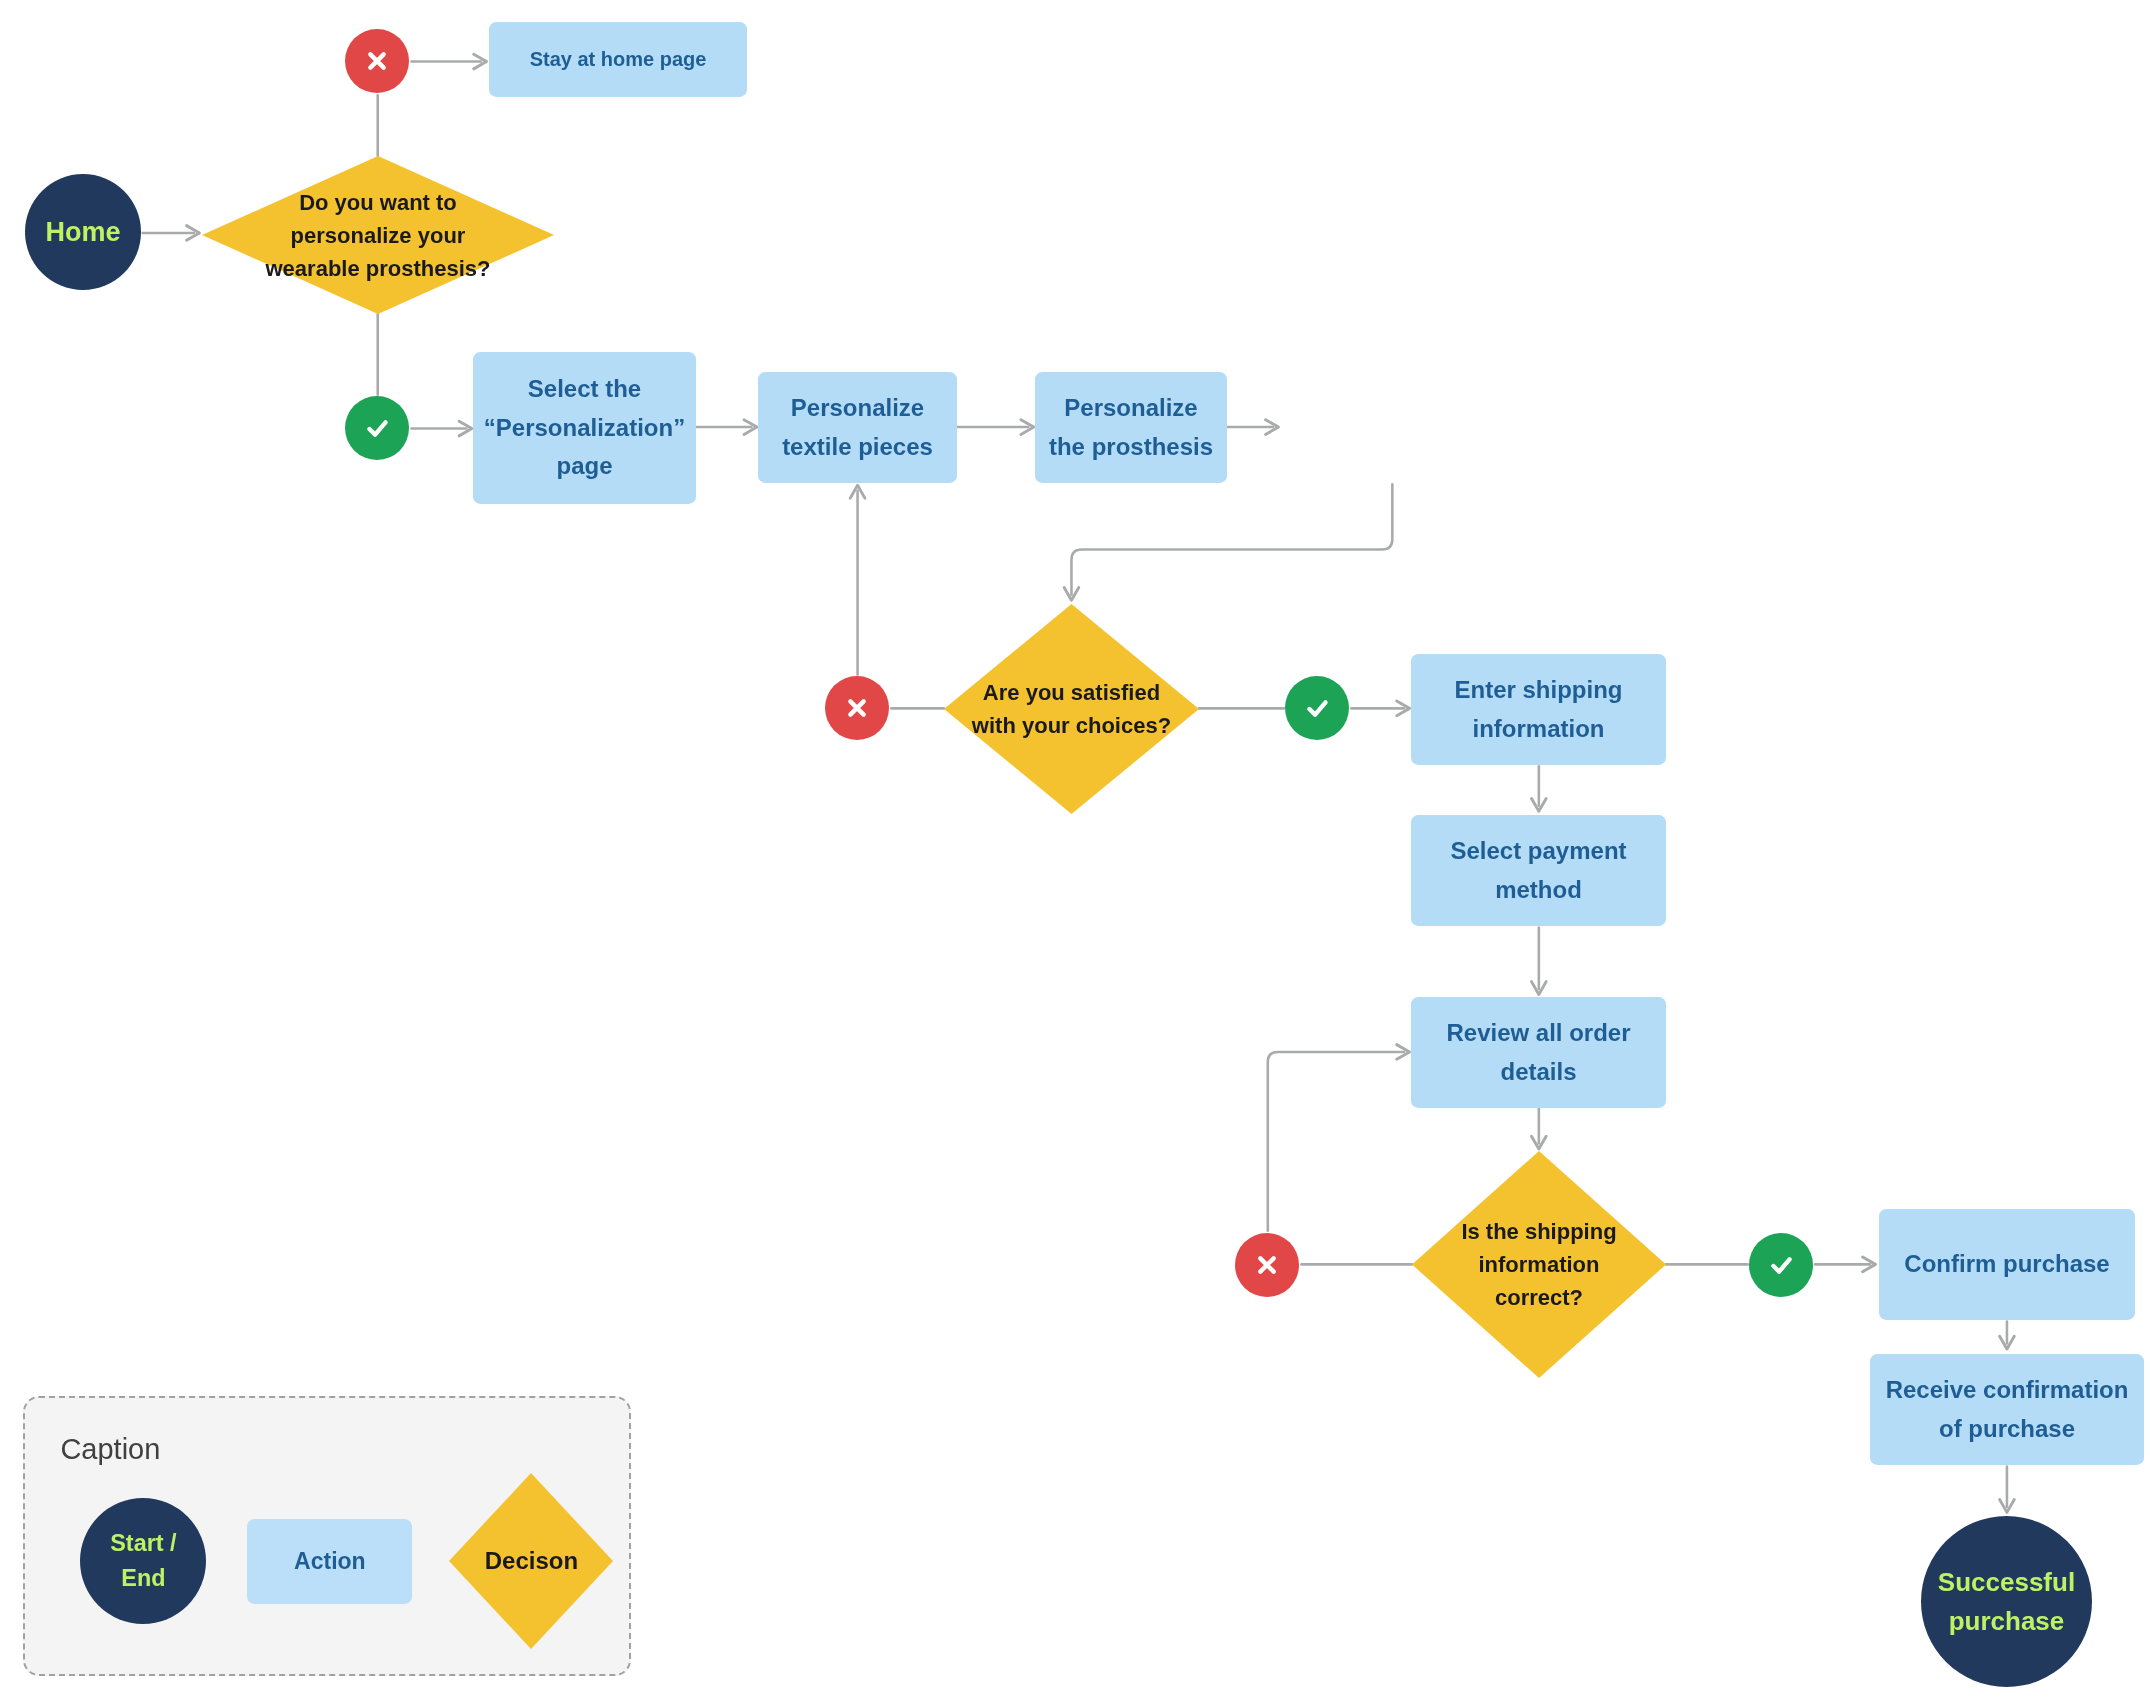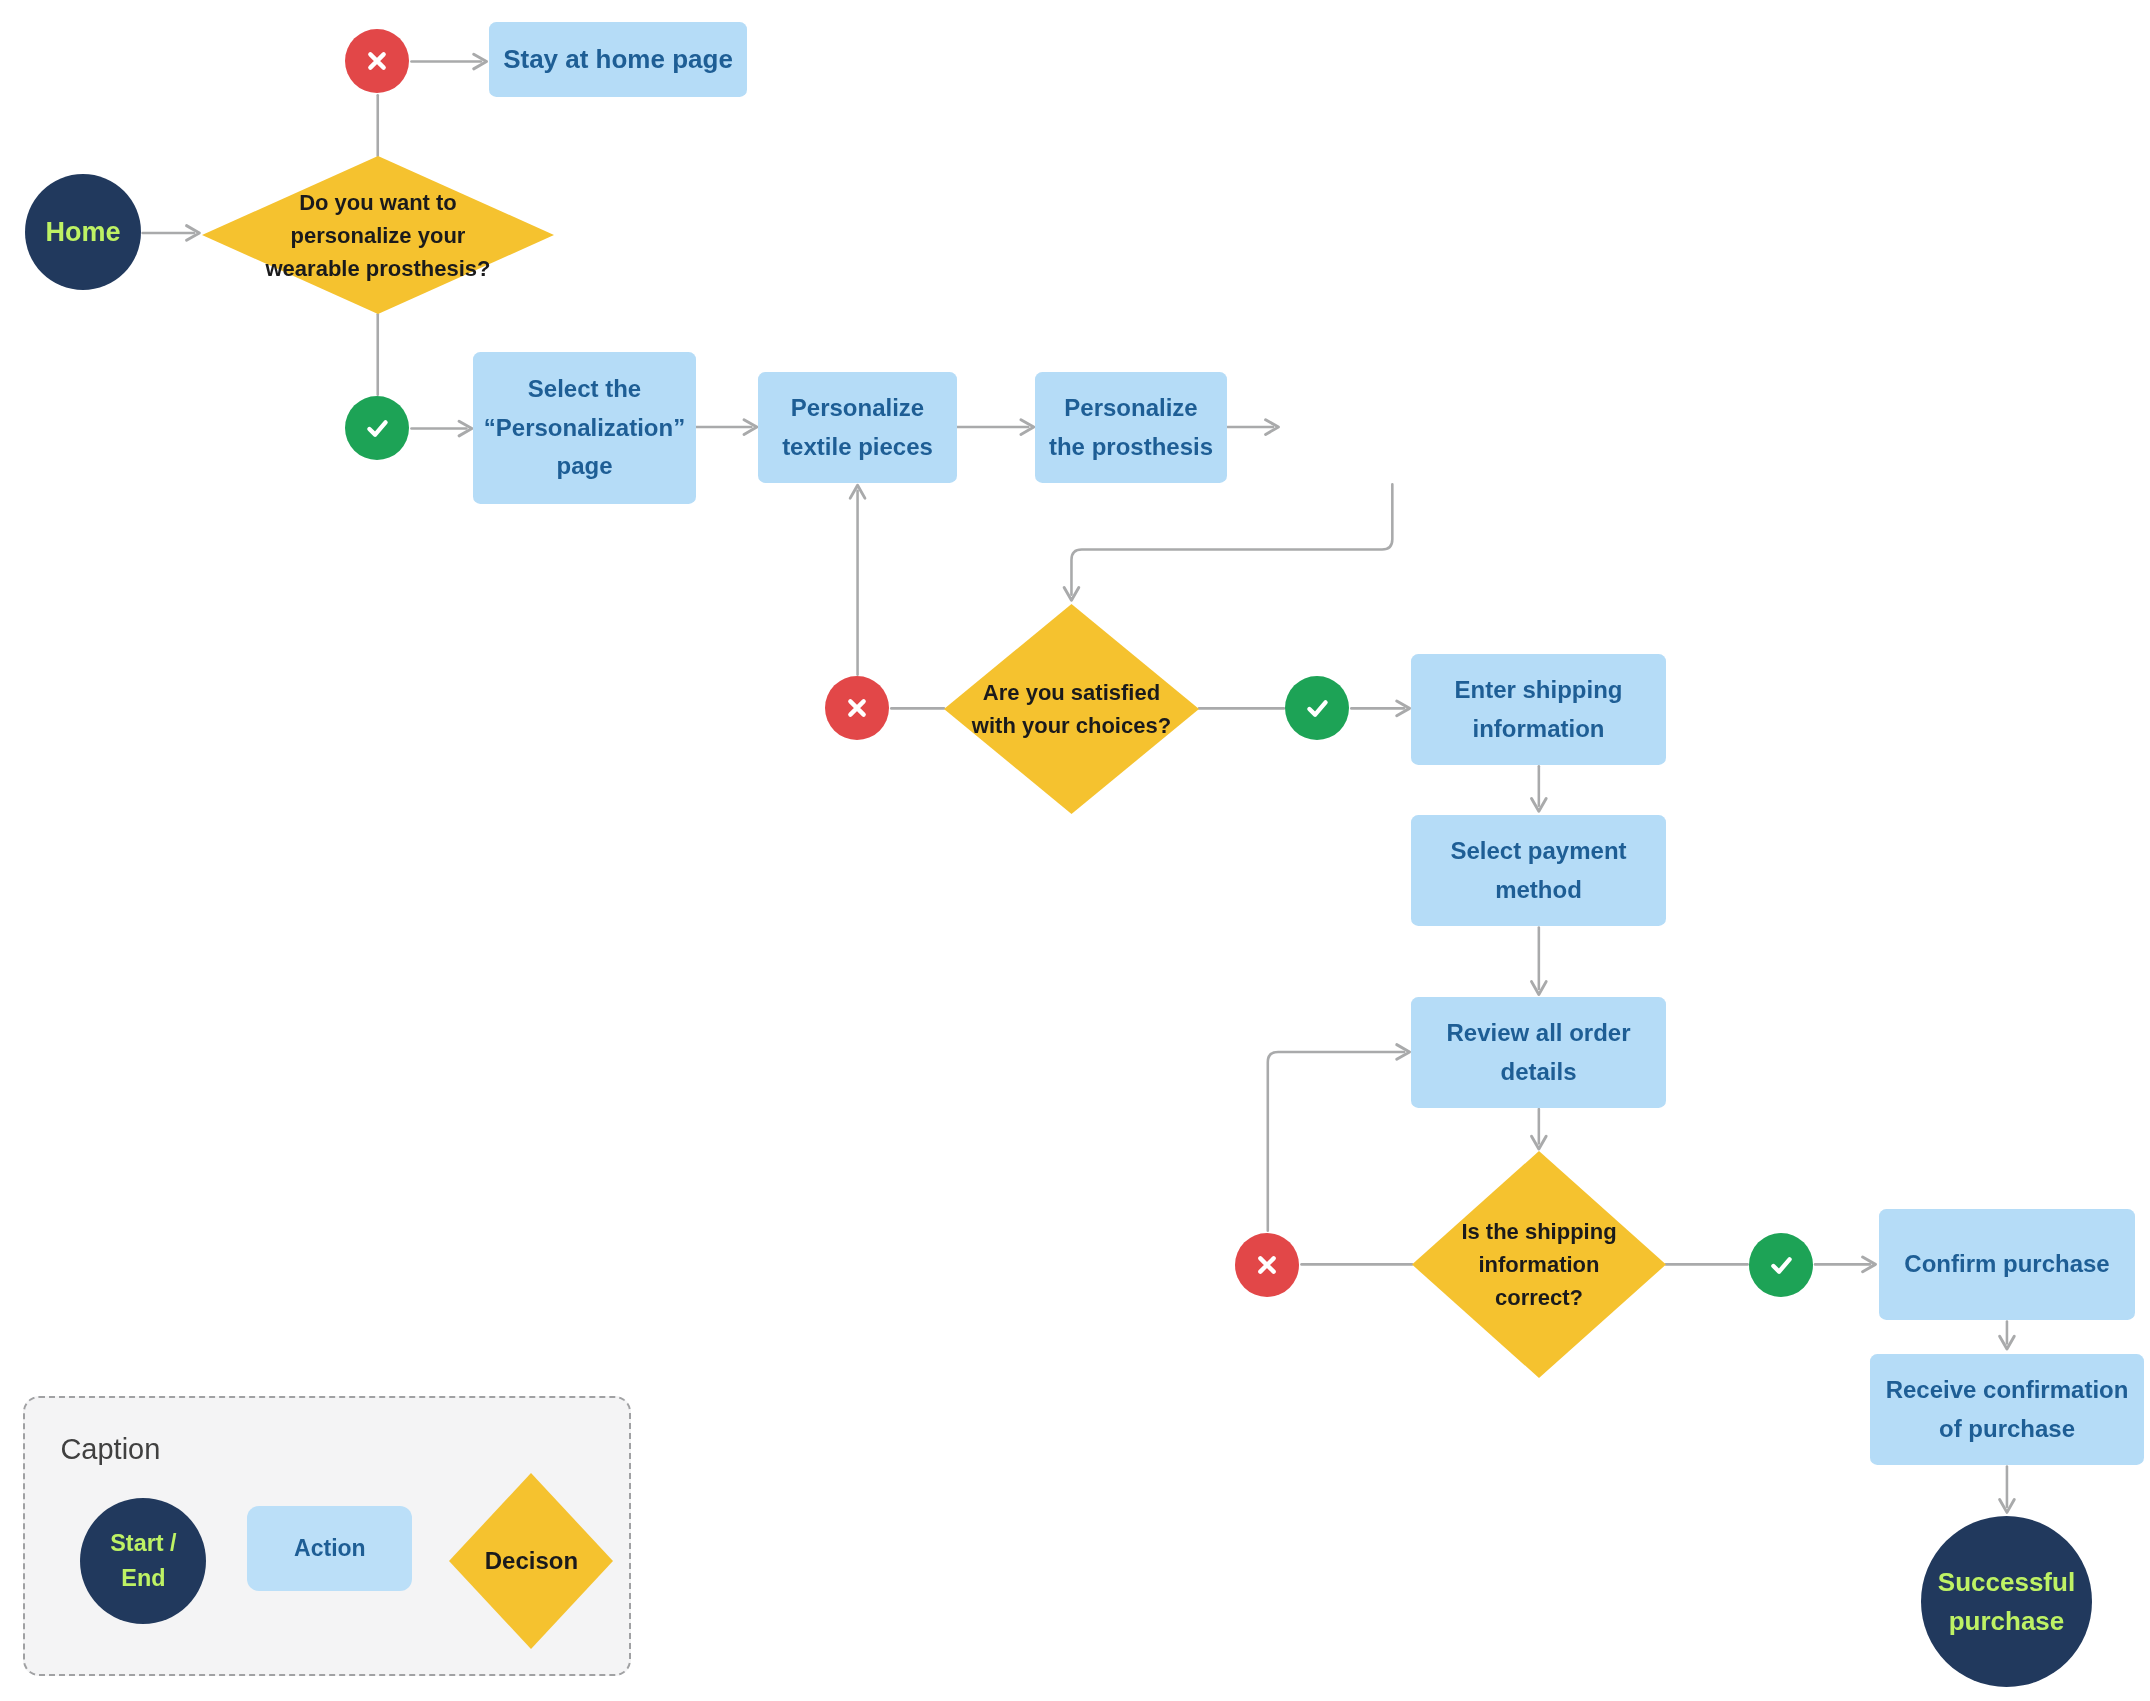--- a/index.html
+++ b/index.html
@@ -111,21 +111,21 @@
       <span class="ln">wearable prosthesis?</span>
     </div>
   </div>
 
   <div class="badge red" style="left:345px;top:29px;width:64px;height:64px;">
     <svg viewBox="0 0 40 40">
       <path d="M13 13 L27 27 M27 13 L13 27" stroke="#ffffff" stroke-width="4.6" stroke-linecap="round"></path>
     </svg>
   </div>
 
-  <div class="node action-box" style="left:489px;top:22px;width:258px;height:75px;font-size:26px;">
+  <div class="node action-box" style="left:489px;top:22px;width:258px;height:75px;font-size:20px;">
     <span class="ln">Stay at home page</span>
   </div>
 
   <div class="badge green" style="left:345px;top:396px;width:64px;height:64px;">
     <svg viewBox="0 0 40 40">
       <path d="M12 21 L18 27 L29 14" stroke="#ffffff" stroke-width="4.6" fill="none" stroke-linecap="round" stroke-linejoin="round"></path>
     </svg>
   </div>
 
   <div class="node action-box" style="left:473px;top:352px;width:223px;height:152px;">
@@ -220,21 +220,21 @@
   </div>
 
   <div class="legend" style="left:23.4px;top:1396px;width:608px;height:280px;">
     <div class="legend-title">Caption</div>
 
     <div class="node circle-node" style="left:55px;top:100px;width:126px;height:126px;">
       <span class="ln">Start /</span>
       <span class="ln">End</span>
     </div>
 
-    <div class="node action-box" style="left:222px;top:108px;width:165px;height:85px;border-radius:12px;">
+    <div class="node action-box" style="left:222px;top:121px;width:165px;height:85px;">
       <span class="ln">Action</span>
     </div>
 
     <div class="node diamond-node" style="left:424px;top:75px;width:164px;height:176px;">
       <svg class="shape" viewBox="0 0 100 100" preserveAspectRatio="none">
         <polygon points="50,0 100,50 50,100 0,50" fill="#F5C22F"></polygon>
       </svg>
       <div class="diamond-label">
         <span class="ln">Decison</span>
       </div>

